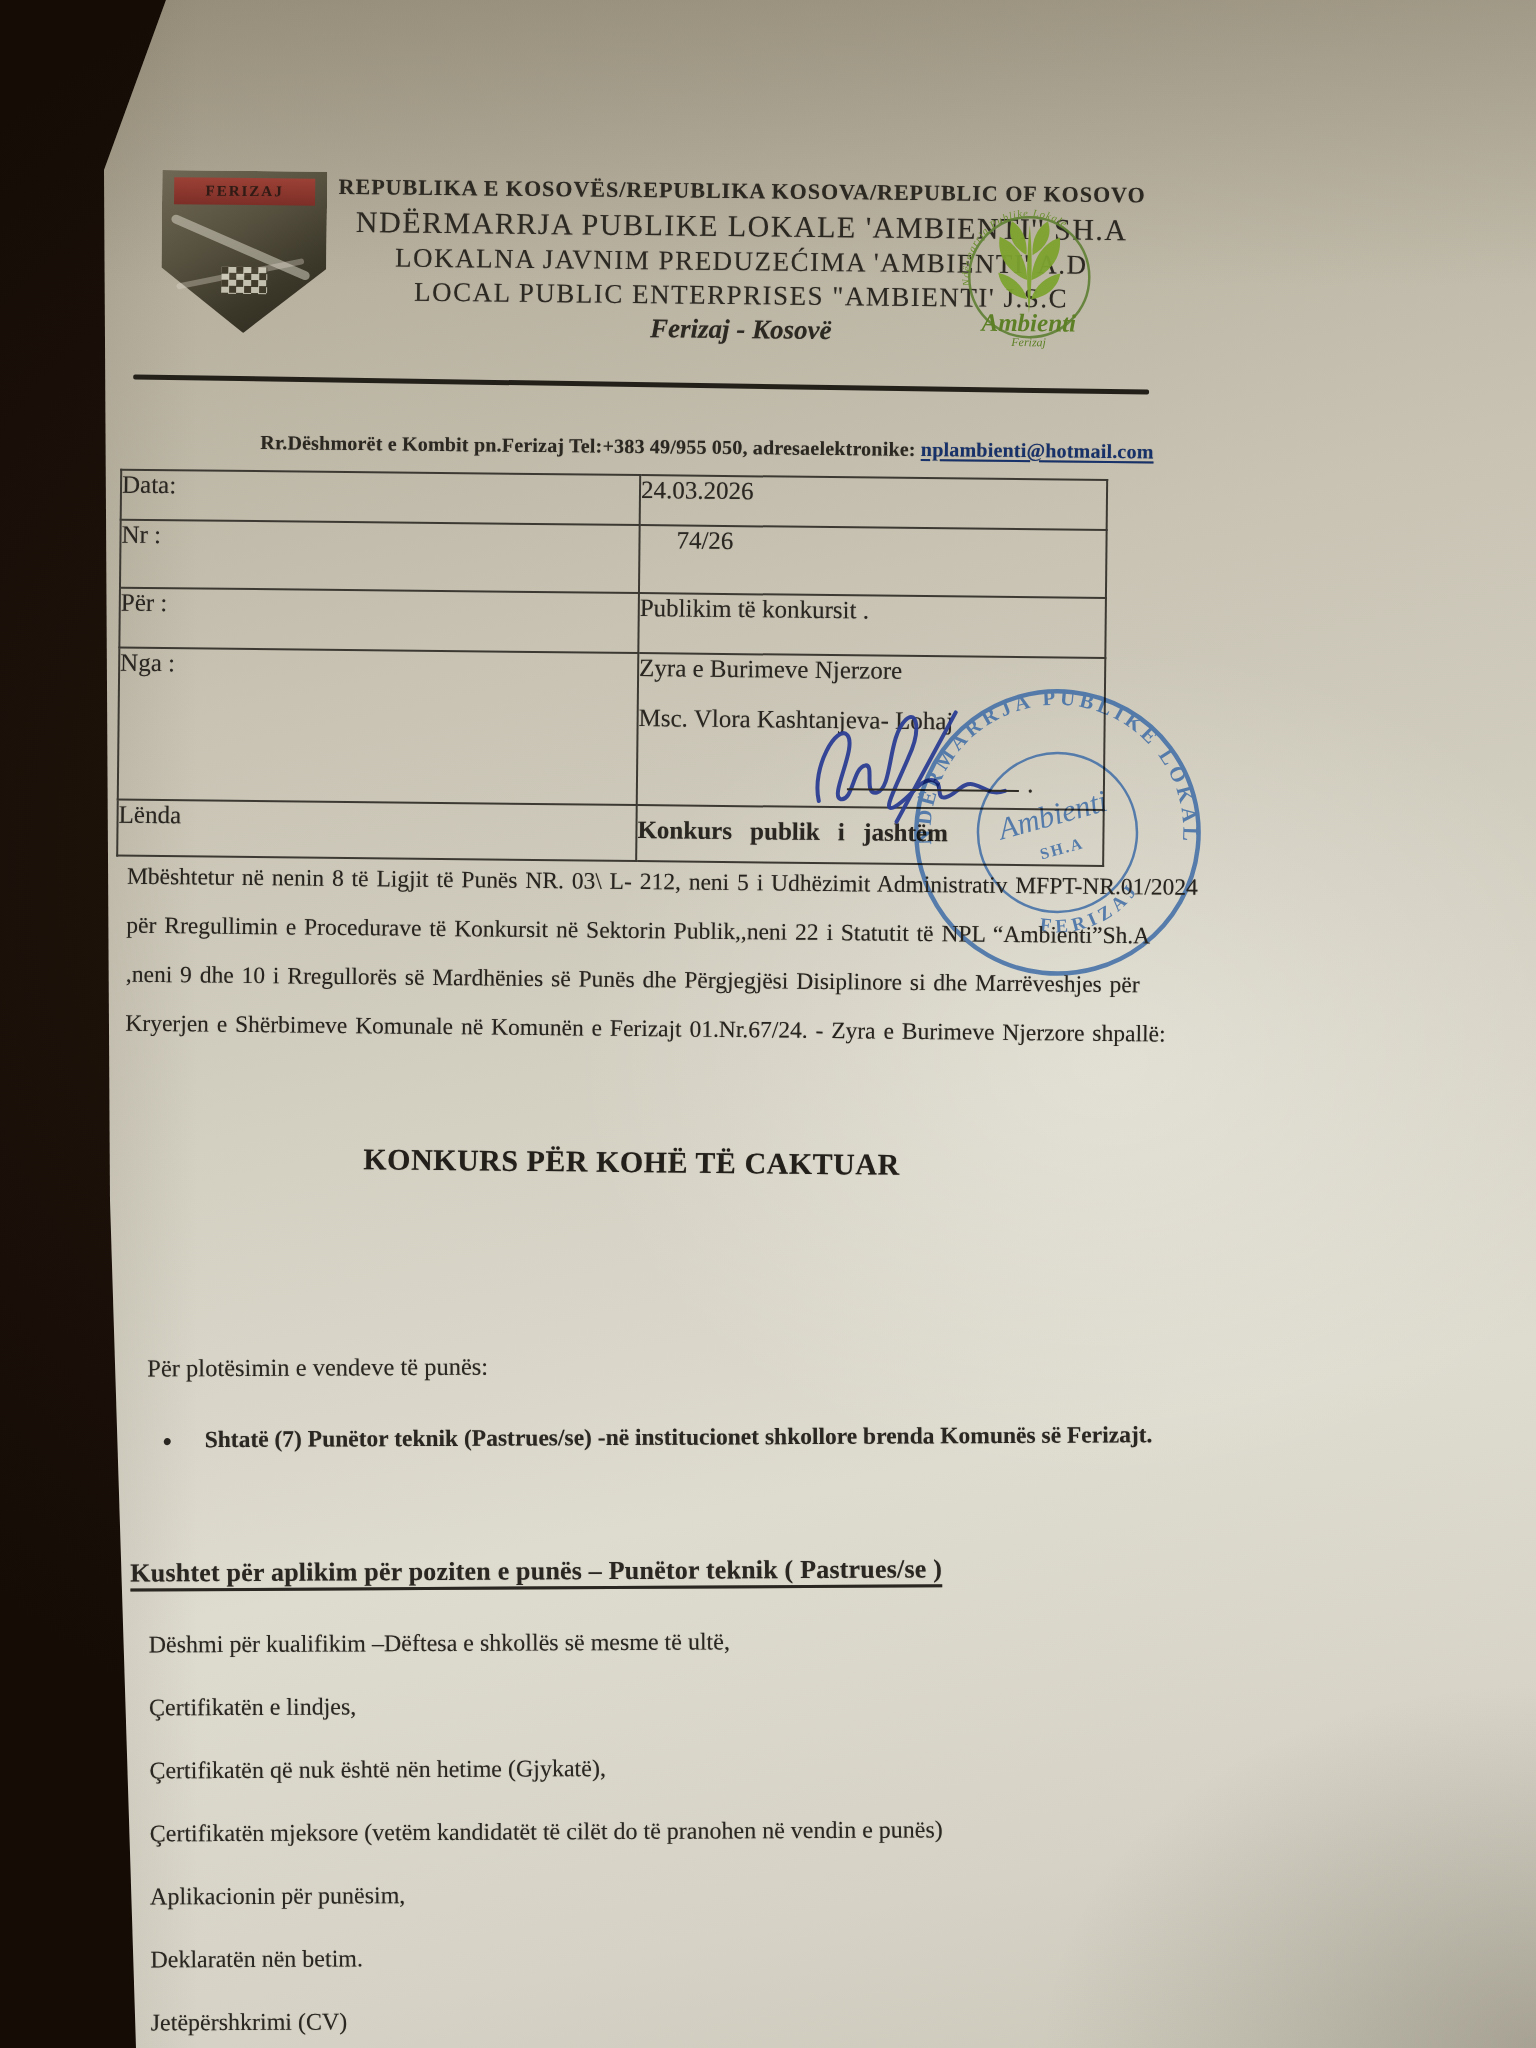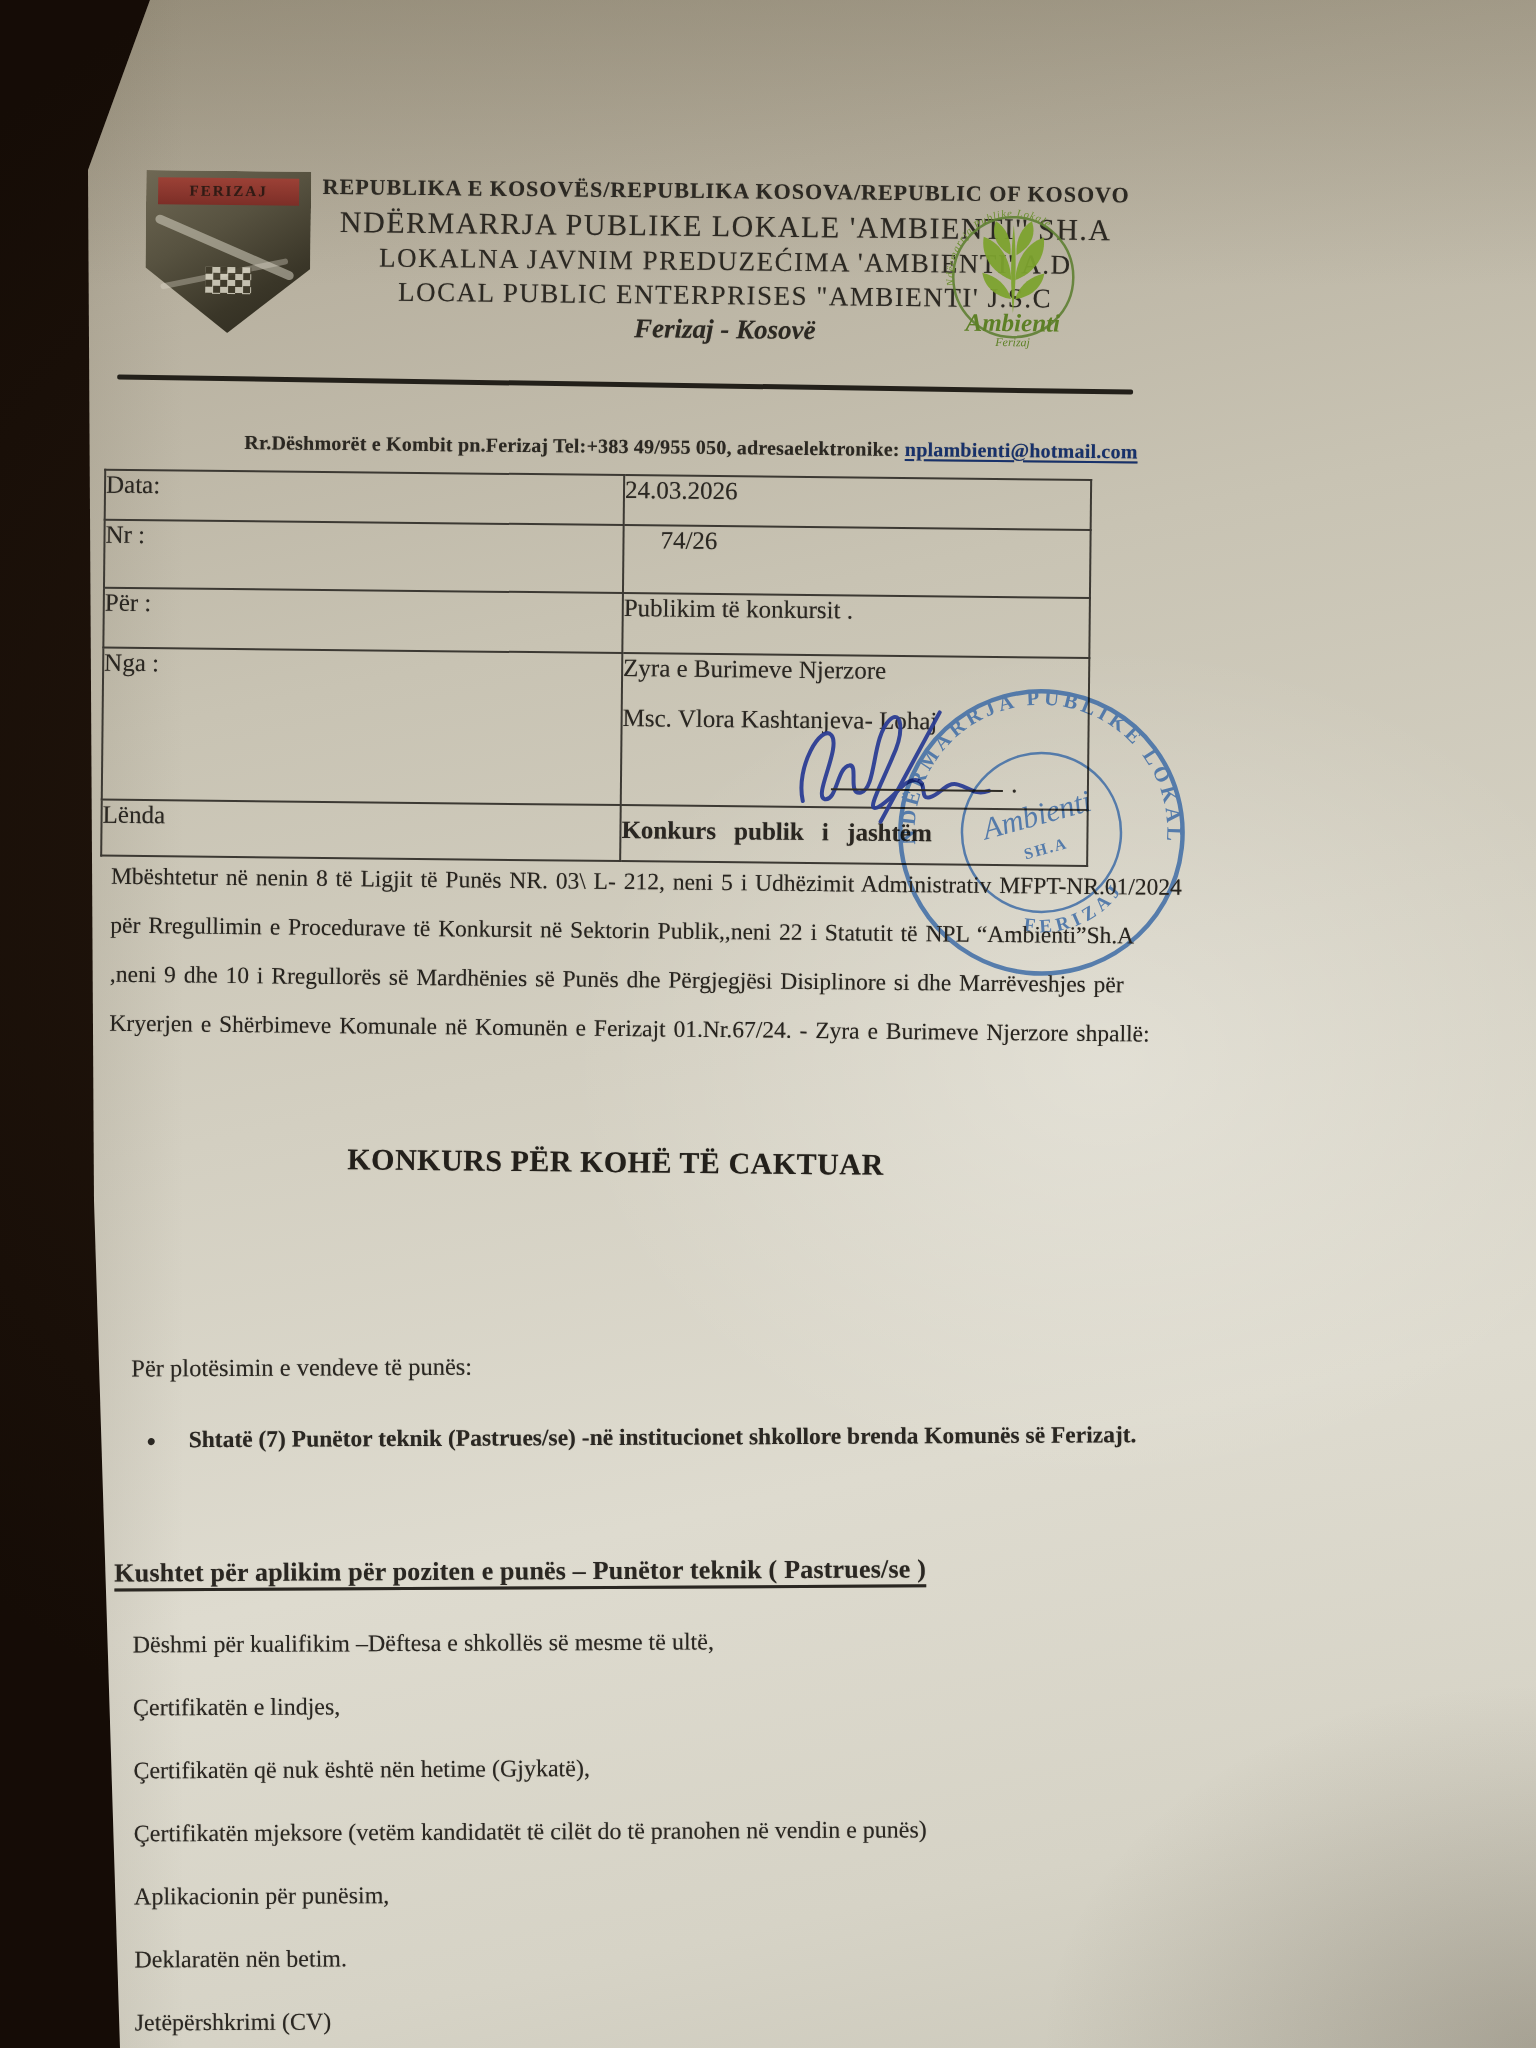--- a/index.html
+++ b/index.html
@@ -6,20 +6,21 @@
   body{
     width:1536px;height:2048px;overflow:hidden;position:relative;
     background:radial-gradient(1500px 1100px at 72% 42%, #2b1d12 0%, #1d120a 65%, #150c06 100%);
     font-family:"Liberation Serif", serif;
     color:#2a2722;
   }
   .paper{
     position:absolute;inset:0;
     clip-path:polygon(150px 0px,1536px 0px,1536px 2048px,120px 2048px,94px 1200px,88px 170px);
     background:linear-gradient(168deg,#a79f8d 0%,#b8b1a0 14%,#c8c3b3 32%,#d3cfc1 50%,#dedbcf 70%,#d6d3c6 88%,#cac7b9 100%);
+    margin-left:16px;
   }
   .sheen{
     position:absolute;inset:0;pointer-events:none;
     background:
       radial-gradient(900px 700px at 72% 52%, rgba(255,255,250,0.30), rgba(255,255,250,0) 60%),
       linear-gradient(90deg, rgba(80,70,50,0.20), rgba(80,70,50,0) 12%),
       radial-gradient(760px 560px at 100% 100%, rgba(60,50,35,0.25), rgba(0,0,0,0) 65%),
       linear-gradient(180deg, rgba(95,85,62,0.25), rgba(95,85,62,0) 14%);
   }
   .top-group{position:absolute;inset:0;transform:rotate(0.6deg);transform-origin:140px 300px;}

